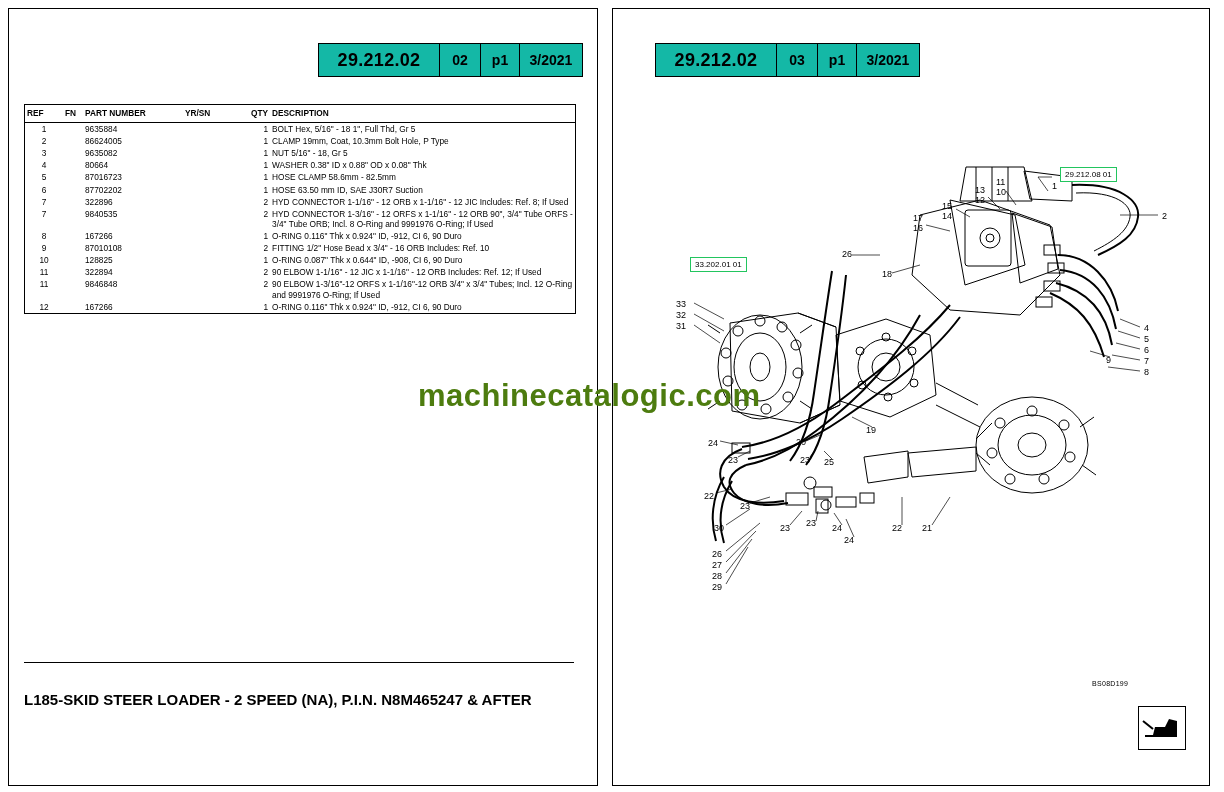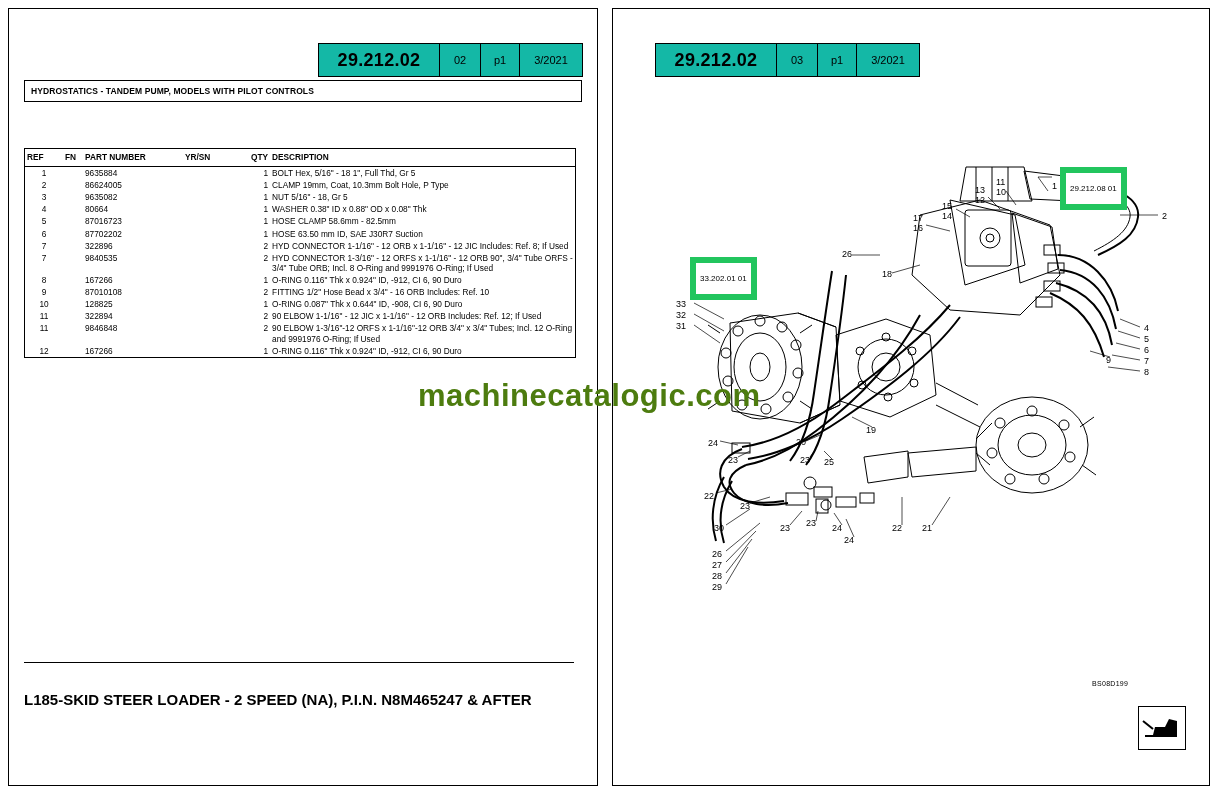--- a/index.html
+++ b/index.html
@@ -6,37 +6,37 @@
   body{width:1224px;height:792px;background:#ffffff;font-family:"Liberation Sans",sans-serif;color:#000;position:relative;overflow:hidden;}
   .page{position:absolute;top:0;left:0;width:1224px;height:792px;}
 
   
   .panel{position:absolute;border:1px solid #000;background:#fff;}
   #left-panel{left:8px;top:8px;width:588px;height:776px;}
   #right-panel{left:612px;top:8px;width:596px;height:776px;}
 
   
   .hdr{position:absolute;display:flex;align-items:stretch;border:1px solid #000;background:#14b8a6;height:32px;}
-  .hdr .cell{border-right:1px solid #000;display:flex;align-items:center;justify-content:center;font-size:11px;}
+  .hdr .cell{border-right:1px solid #000;display:flex;align-items:center;justify-content:center;font-size:14px;font-weight:bold;}
   .hdr .cell:last-child{border-right:none;}
   .hdr .code{width:120px;font-size:18px;font-weight:bold;letter-spacing:.3px;}
   .hdr .c2{width:40px;}
   .hdr .c3{width:38px;}
   .hdr .c4{width:62px;}
 
   #left-hdr{left:318px;top:43px;}
   #right-hdr{left:655px;top:43px;}
 
   
   .subtitle{position:absolute;border:1px solid #000;border-top:1px solid #000;height:20px;display:flex;align-items:center;padding-left:6px;font-size:8.5px;font-weight:bold;background:#fff;letter-spacing:.1px;}
   #left-sub{left:24px;top:80px;width:550px;}
   #right-sub{left:636px;top:80px;width:548px;}
 
   
-  #parts-table{position:absolute;left:24px;top:104px;width:550px;border:1px solid #000;background:#fff;margin-top:44px;}
+  #parts-table{position:absolute;left:24px;top:104px;width:550px;border:1px solid #000;background:#fff;}
   table.parts{border-collapse:collapse;width:100%;font-size:8.3px;}
   table.parts th{font-weight:bold;text-align:left;padding:3px 2px 4px 2px;border-bottom:1px solid #000;font-size:8.3px;}
   table.parts td{padding:1px 2px;vertical-align:top;line-height:1.22;}
   .col-ref{width:34px;text-align:center;}
   .col-fn{width:16px;}
   .col-pn{width:96px;}
   .col-yr{width:62px;text-align:center;}
   .col-qty{width:16px;text-align:right;padding-right:4px;}
   .col-desc{}
   th.col-desc{padding-left:8px;}
@@ -48,41 +48,40 @@
   
   #model-title{position:absolute;left:24px;top:662px;width:550px;border-top:1px solid #000;padding-top:28px;font-size:15px;font-weight:bold;line-height:1.25;}
 
   
   #watermark{position:absolute;left:418px;top:378px;font-size:31px;font-weight:bold;color:#4d7c0f;letter-spacing:.5px;white-space:nowrap;z-index:40;font-family:"Liberation Sans",sans-serif;}
 
   
   #drawing{position:absolute;left:620px;top:105px;width:580px;height:620px;}
   #drawing svg{display:block;}
   .lbl{position:absolute;font-size:9px;line-height:1.15;color:#000;}
-  .boxlbl{position:absolute;border:6px solid #22c55e;background:#fff;font-size:8px;padding:11px 4px;white-space:nowrap;}
+  .boxlbl{position:absolute;border:1px solid #22c55e;background:#fff;font-size:8px;padding:2px 4px;white-space:nowrap;}
   #draw-code{position:absolute;left:1092px;top:680px;font-size:7px;color:#000;letter-spacing:.3px;}
 
   
   #corner-icon{position:absolute;left:1138px;top:706px;width:46px;height:42px;border:1px solid #000;background:#fff;}
 </style>
 </head>
 <body>
 
 <div class="page">
 
   <div class="panel" id="left-panel"></div>
 
   <div class="hdr" id="left-hdr">
     <div class="cell code">29.212.02</div>
     <div class="cell c2">02</div>
     <div class="cell c3">p1</div>
     <div class="cell c4">3/2021</div>
   </div>
 
-  <div class="subtitle" id="left-sub">HYDROSTATICS - TANDEM PUMP, MODELS WITH PILOT CONTROLS</div>
 
   <div id="parts-table">
     <table class="parts">
       <thead>
         <tr>
           <th class="col-ref">REF</th>
           <th class="col-fn">FN</th>
           <th class="col-pn">PART NUMBER</th>
           <th class="col-yr">YR/SN</th>
           <th class="col-qty">QTY</th>

